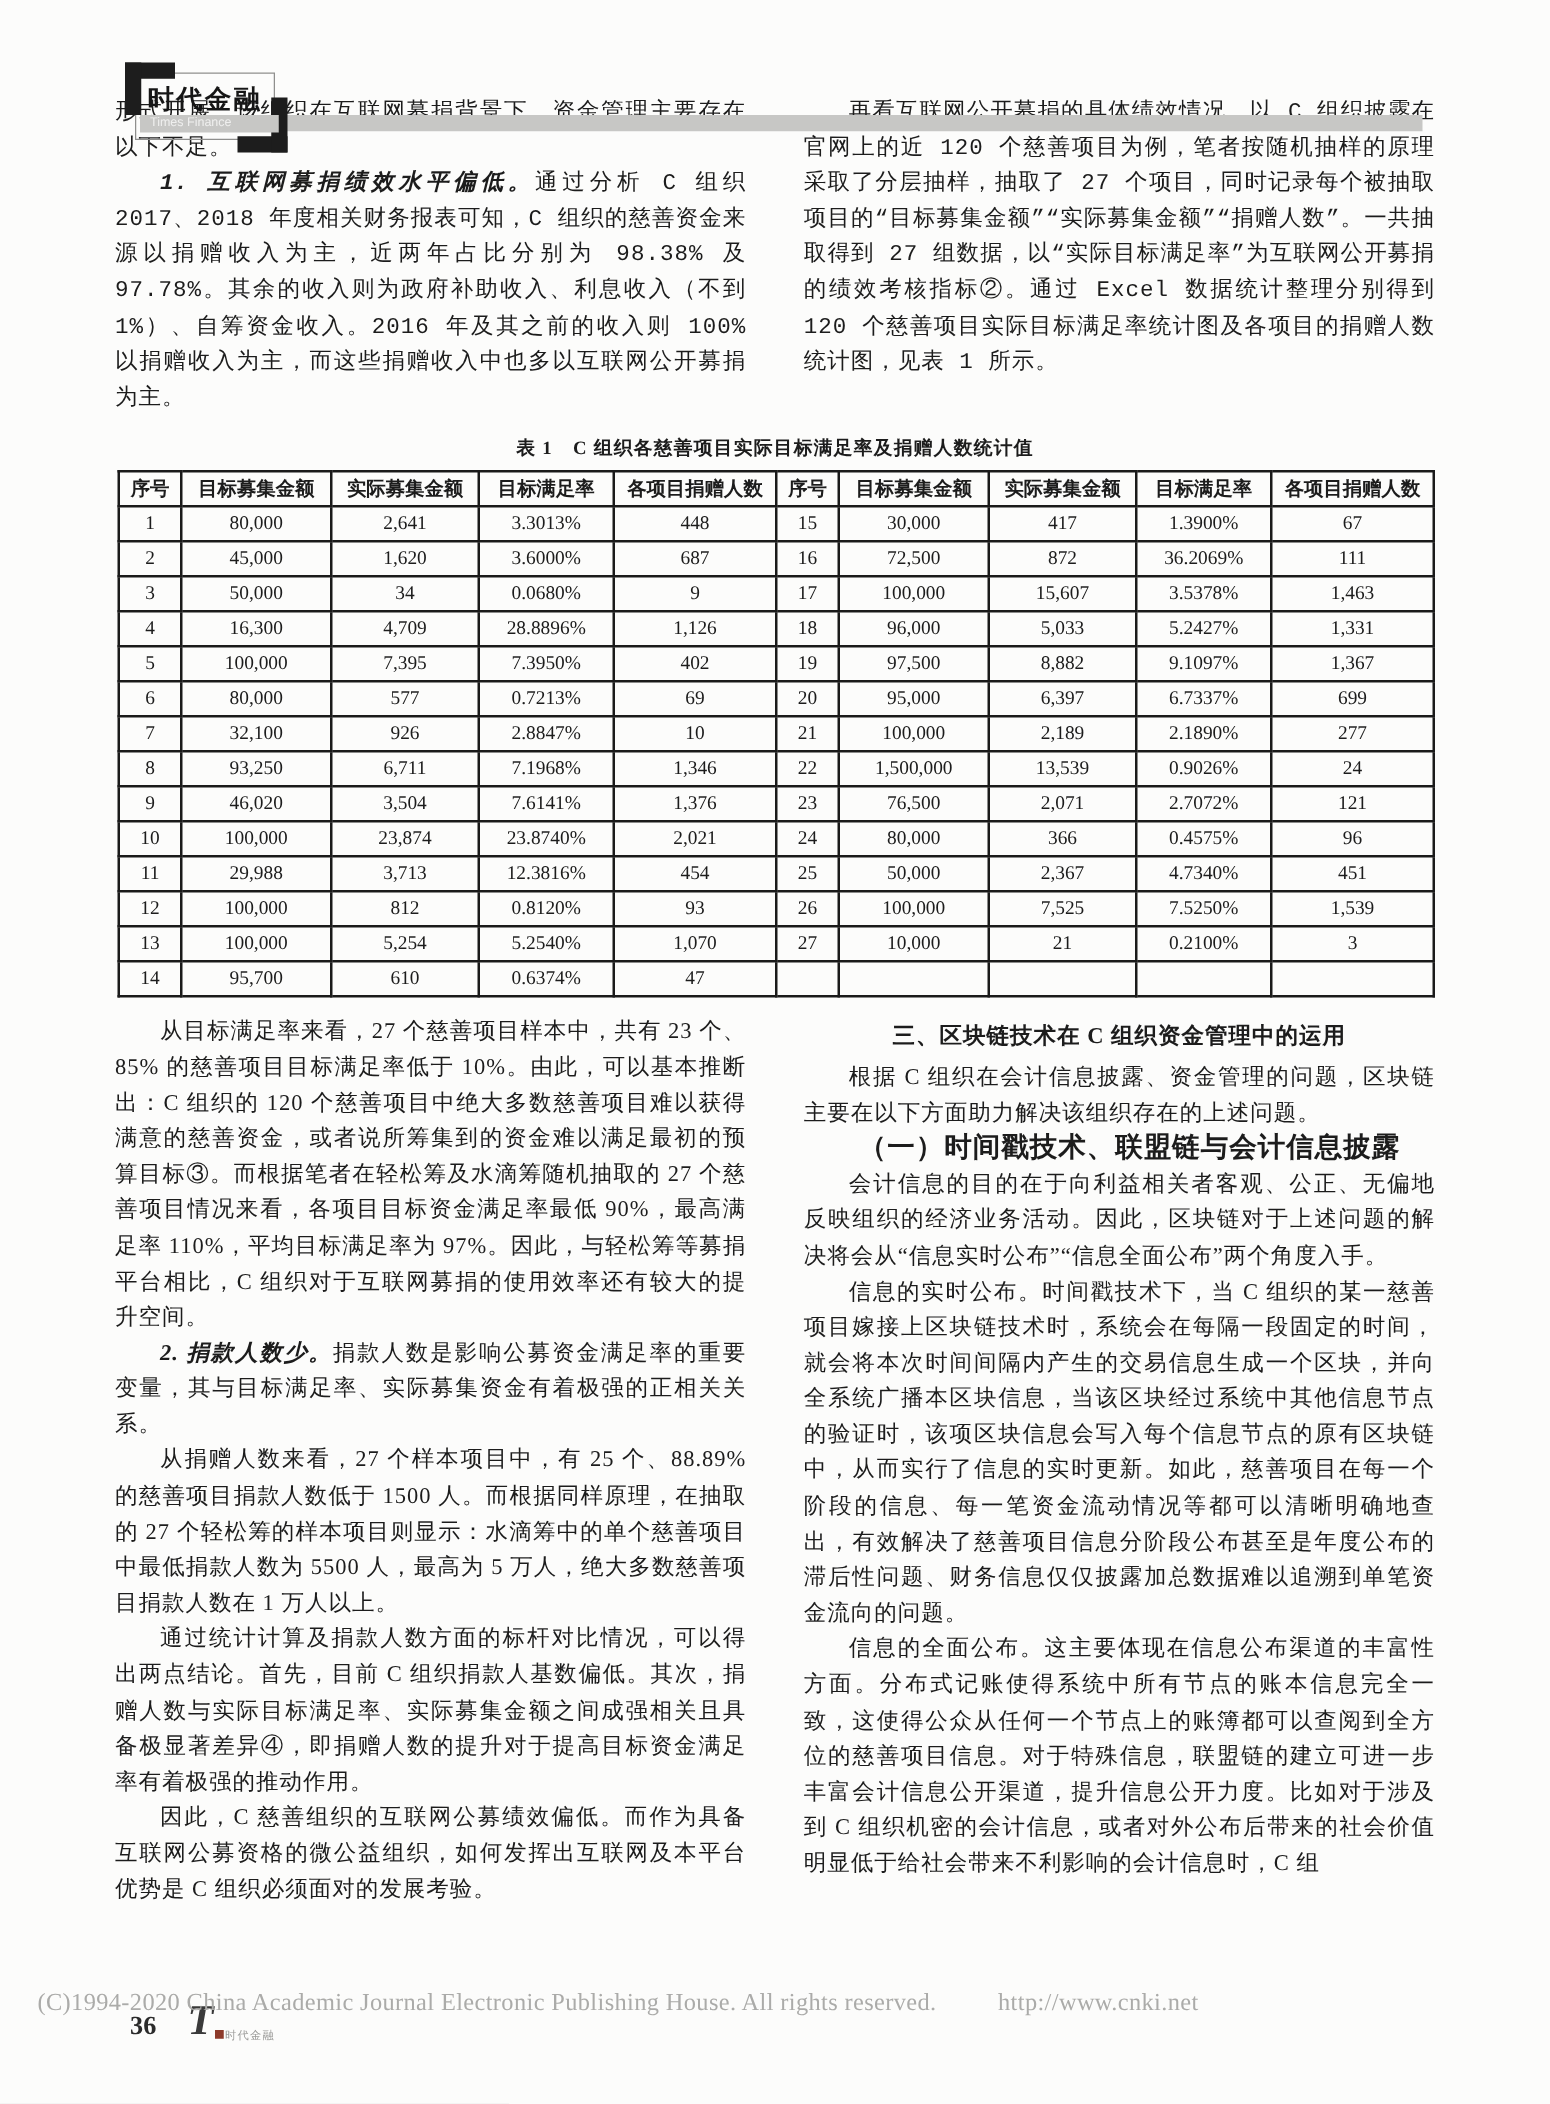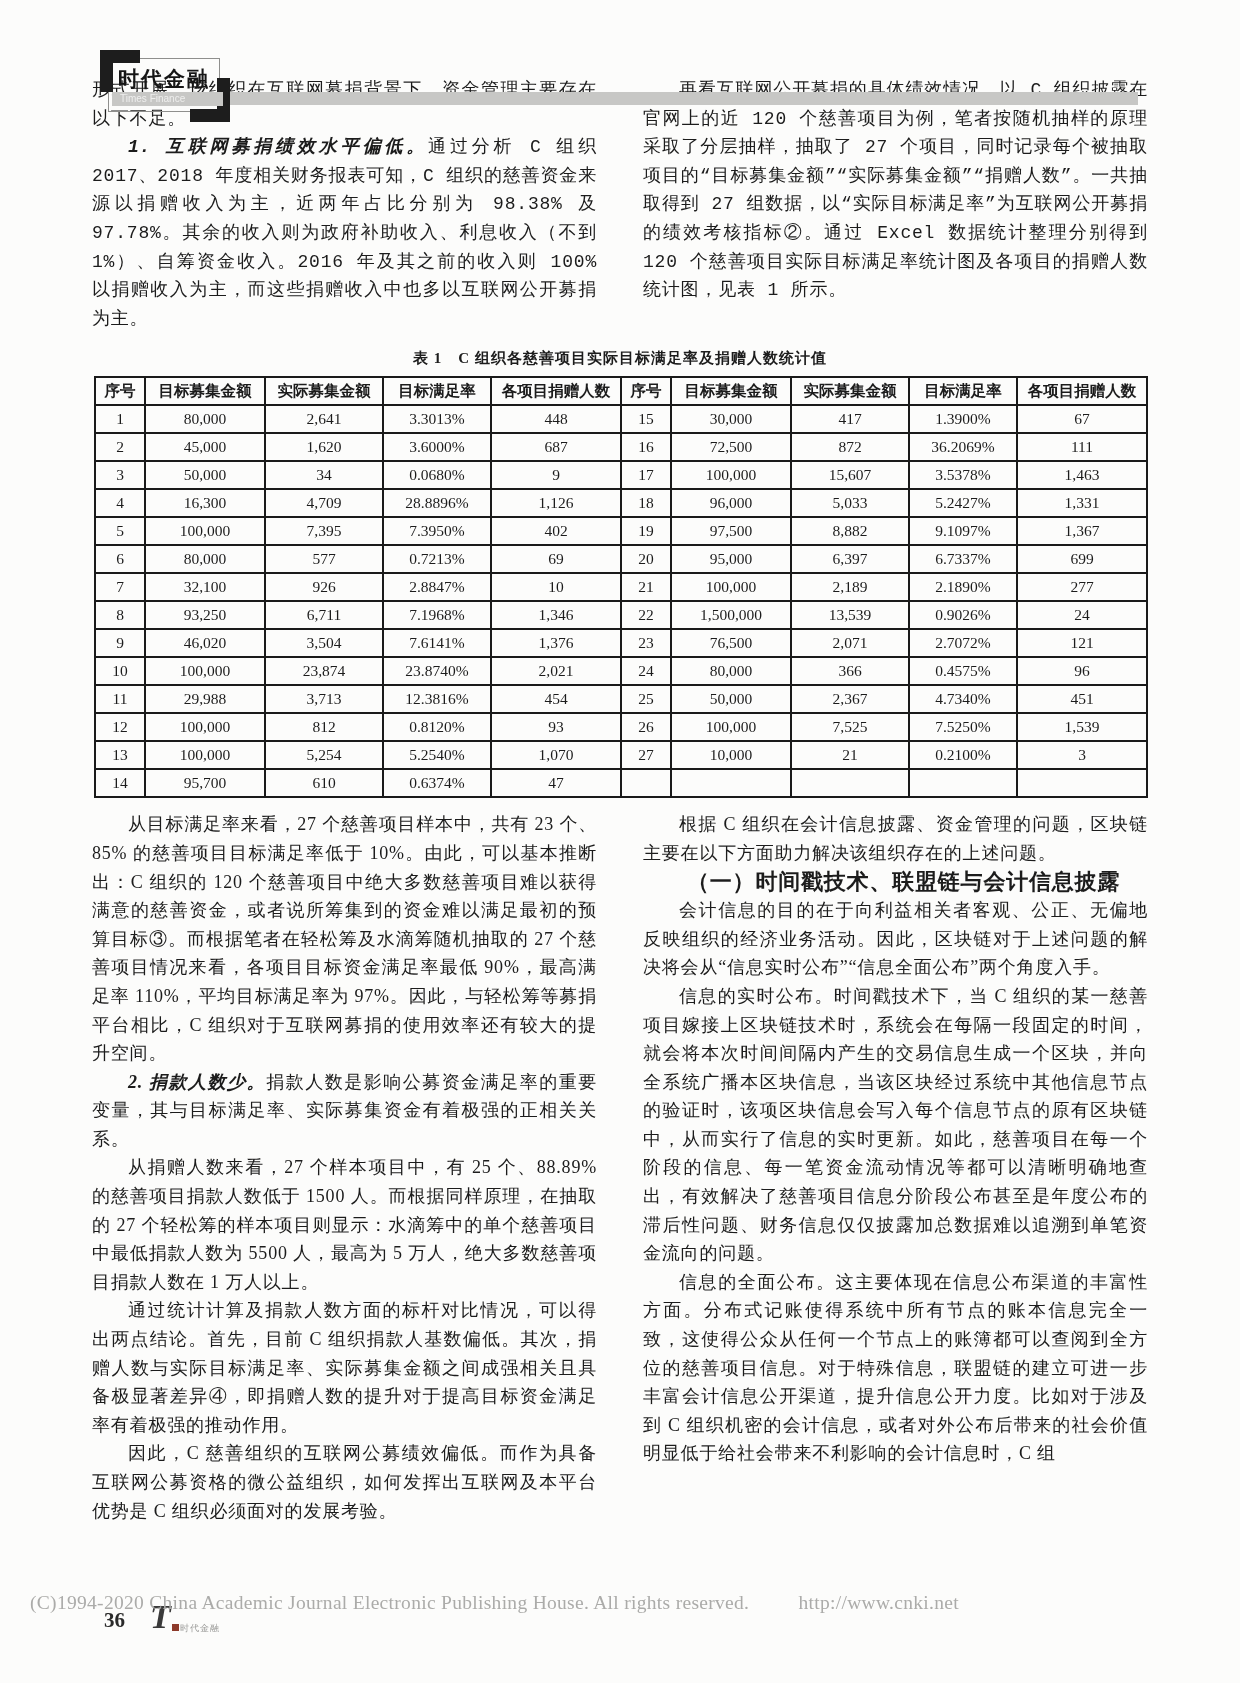--- a/index.html
+++ b/index.html
@@ -280,20 +280,21 @@
 
   <div class="columns bottom-columns">
     <div class="col" id="col-left-bottom">
         <p class="body-p indent">从目标满足率来看，27 个慈善项目样本中，共有 23 个、85% 的慈善项目目标满足率低于 10%。由此，可以基本推断出：C 组织的 120 个慈善项目中绝大多数慈善项目难以获得满意的慈善资金，或者说所筹集到的资金难以满足最初的预算目标③。而根据笔者在轻松筹及水滴筹随机抽取的 27 个慈善项目情况来看，各项目目标资金满足率最低 90%，最高满足率 110%，平均目标满足率为 97%。因此，与轻松筹等募捐平台相比，C 组织对于互联网募捐的使用效率还有较大的提升空间。</p>
         <p class="body-p indent"><span class="lead">2. 捐款人数少。</span>捐款人数是影响公募资金满足率的重要变量，其与目标满足率、实际募集资金有着极强的正相关关系。</p>
         <p class="body-p indent">从捐赠人数来看，27 个样本项目中，有 25 个、88.89% 的慈善项目捐款人数低于 1500 人。而根据同样原理，在抽取的 27 个轻松筹的样本项目则显示：水滴筹中的单个慈善项目中最低捐款人数为 5500 人，最高为 5 万人，绝大多数慈善项目捐款人数在 1 万人以上。</p>
         <p class="body-p indent">通过统计计算及捐款人数方面的标杆对比情况，可以得出两点结论。首先，目前 C 组织捐款人基数偏低。其次，捐赠人数与实际目标满足率、实际募集金额之间成强相关且具备极显著差异④，即捐赠人数的提升对于提高目标资金满足率有着极强的推动作用。</p>
         <p class="body-p indent">因此，C 慈善组织的互联网公募绩效偏低。而作为具备互联网公募资格的微公益组织，如何发挥出互联网及本平台优势是 C 组织必须面对的发展考验。</p>
       </div>
     <div class="col" id="col-right-bottom">
+        <p class="sec-heading">三、区块链技术在 C 组织资金管理中的运用</p>
         <p class="body-p indent">根据 C 组织在会计信息披露、资金管理的问题，区块链主要在以下方面助力解决该组织存在的上述问题。</p>
         <p class="sub-heading">（一）时间戳技术、联盟链与会计信息披露</p>
         <p class="body-p indent">会计信息的目的在于向利益相关者客观、公正、无偏地反映组织的经济业务活动。因此，区块链对于上述问题的解决将会从“信息实时公布”“信息全面公布”两个角度入手。</p>
         <p class="body-p indent">信息的实时公布。时间戳技术下，当 C 组织的某一慈善项目嫁接上区块链技术时，系统会在每隔一段固定的时间，就会将本次时间间隔内产生的交易信息生成一个区块，并向全系统广播本区块信息，当该区块经过系统中其他信息节点的验证时，该项区块信息会写入每个信息节点的原有区块链中，从而实行了信息的实时更新。如此，慈善项目在每一个阶段的信息、每一笔资金流动情况等都可以清晰明确地查出，有效解决了慈善项目信息分阶段公布甚至是年度公布的滞后性问题、财务信息仅仅披露加总数据难以追溯到单笔资金流向的问题。</p>
         <p class="body-p indent">信息的全面公布。这主要体现在信息公布渠道的丰富性方面。分布式记账使得系统中所有节点的账本信息完全一致，这使得公众从任何一个节点上的账簿都可以查阅到全方位的慈善项目信息。对于特殊信息，联盟链的建立可进一步丰富会计信息公开渠道，提升信息公开力度。比如对于涉及到 C 组织机密的会计信息，或者对外公布后带来的社会价值明显低于给社会带来不利影响的会计信息时，C 组</p>
       </div>
   </div>
 
   <div class="page-number">36</div>
   <div class="footer-logo">

